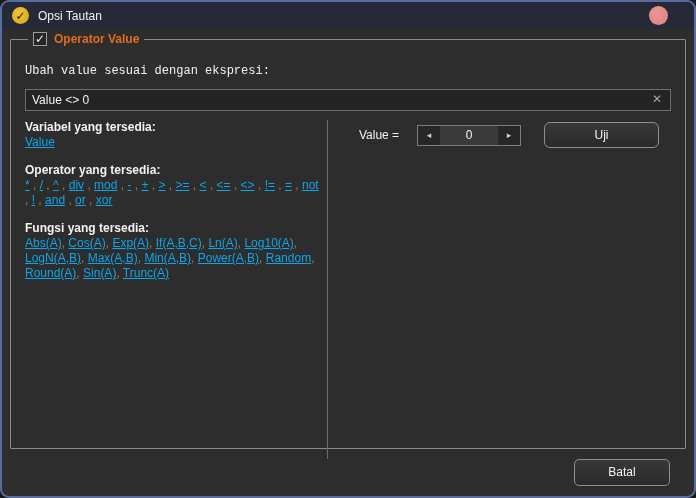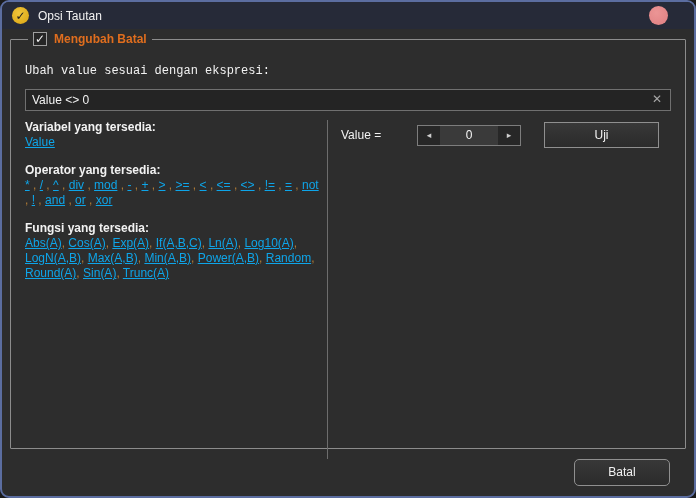--- a/index.html
+++ b/index.html
@@ -20,55 +20,55 @@
             color:#f2f2f2;font-size:12px;line-height:12px;display:flex;align-items:center;justify-content:center;cursor:pointer;}
   .expr-label{color:#f2f2f2;font-size:12px;margin-top:14px;font-family:Liberation Mono, monospace;}
   .input-wrap{position:relative;margin-top:11px;}
   .expr-input{width:100%;height:22px;box-sizing:border-box;background:#242424;border:1px solid #707070;
               color:#f2f2f2;font-size:12px;font-family:"Liberation Sans","DejaVu Sans",sans-serif;
               padding:0 26px 0 6px;outline:none;}
   .clear-x{position:absolute;right:9px;top:3px;color:#a6a6a6;font-size:12px;font-weight:bold;cursor:pointer;}
   .columns{display:flex;margin-top:9px;height:341px;}
   .left-col{width:302px;flex:0 0 auto;padding-right:6px;box-sizing:border-box;}
   .divider{width:1px;background:#6d6d6d;height:339px;flex:0 0 auto;}
-  .right-col{flex:1;padding-left:13px;}
+  .right-col{flex:1;padding-left:13px;text-align:center;}
   .section-header{color:#f2f2f2;font-size:12px;font-weight:bold;margin:0 0 1px 0;}
   .links{font-size:12px;line-height:15px;margin-bottom:13px;}
   .link{color:#0ea5e9;text-decoration:underline;cursor:pointer;}
   .sep{color:#b07a35;text-decoration:none;}
   .value-row{display:flex;align-items:center;margin-top:2px;}
   .value-label{color:#f2f2f2;font-size:12px;width:76px;flex:0 0 auto;}
   .spinner{display:flex;width:104px;height:21px;box-sizing:border-box;border:1px solid #7d7d7d;flex:0 0 auto;}
   .spin-btn{width:22px;background:#272727;color:#cfcfcf;font-size:9px;display:flex;align-items:center;
             justify-content:center;cursor:pointer;flex:0 0 auto;}
   .spin-value{flex:1;background:#3a3a3a;color:#f5f5f5;font-size:12px;display:flex;align-items:center;justify-content:center;}
   .btn{box-sizing:border-box;background:linear-gradient(#383838,#2b2b2b);color:#f2f2f2;font-size:12px;
        font-family:"Liberation Sans","DejaVu Sans",sans-serif;display:flex;align-items:center;justify-content:center;cursor:pointer;}
-  .uji-btn{margin-left:23px;width:115px;height:26px;border:1px solid #8f8f8f;border-radius:0;}
+  .uji-btn{margin-left:23px;width:115px;height:26px;border:1px solid #8f8f8f;border-radius:6px;}
   .footer{height:46px;display:flex;align-items:center;justify-content:flex-end;padding-right:24px;gap:8px;}
   .ok-btn{width:112px;height:27px;border:2px solid #bd7a2f;border-radius:5px;}
   .cancel-btn{width:96px;height:27px;border:1px solid #8f8f8f;border-radius:5px;}
   .resize-grip{position:absolute;right:0;bottom:3px;width:15px;height:1px;background:#5b6da0;
                transform:rotate(-45deg);transform-origin:right bottom;}
 </style>
 </head>
 <body>
 
 <div class="window">
 
   <div class="titlebar">
     <span class="title-icon">✓</span>
     <span class="title-text">Opsi Tautan</span>
     <span class="close-btn"></span>
   </div>
 
   <fieldset class="groupbox">
     <legend class="group-legend">
       <span class="checkbox">✓</span>
-      <span>Mengubah Batal</span>
+      <span>Operator Value</span>
     </legend>
 
     <div class="expr-label">Ubah value sesuai dengan ekspresi:</div>
 
     <div class="input-wrap">
       <input class="expr-input" type="text" value="Value &lt;&gt; 0" style="">
       <span class="clear-x">✕</span>
     </div>
 
     <div class="columns">

